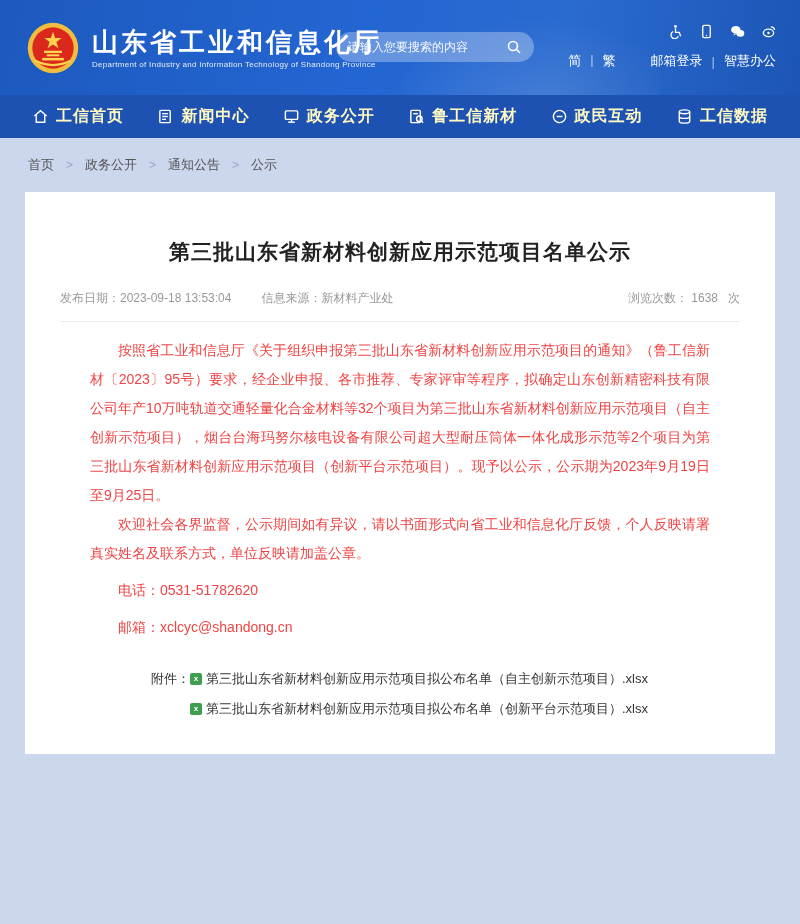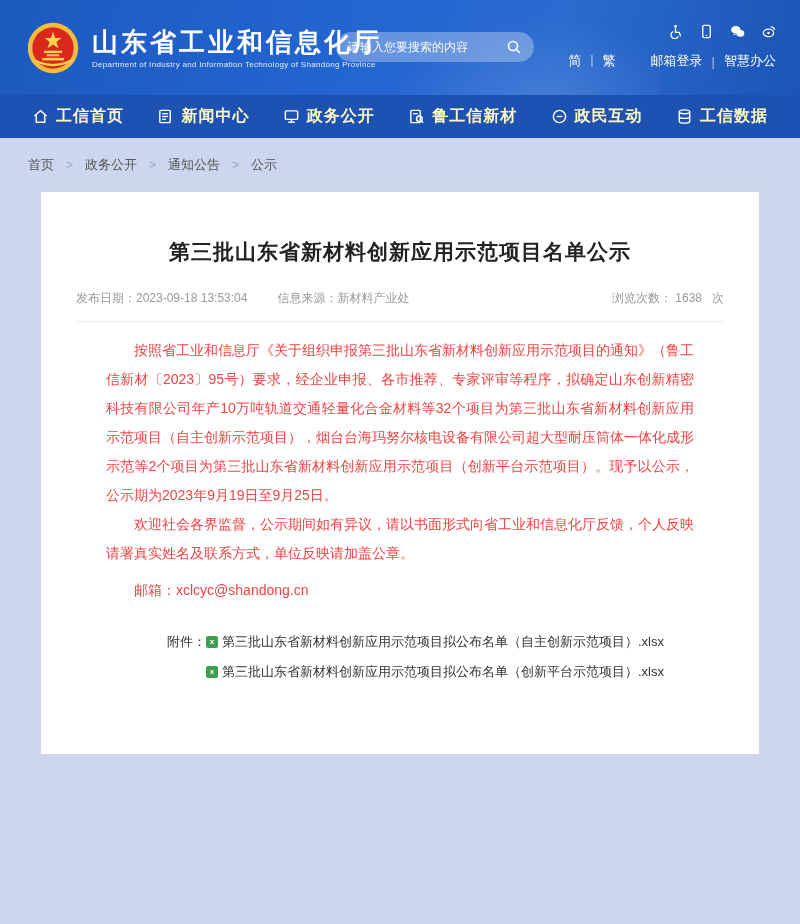--- a/index.html
+++ b/index.html
@@ -59,21 +59,21 @@
   .nav-item svg { width:17px; height:17px; display:block; }
   
   .breadcrumb {
     height:54px; display:flex; align-items:center; gap:12px;
     padding:16px 28px; font-size:13px; color:#555;
   }
   .crumb { cursor:pointer; }
   .crumb-sep { color:#9aa7c0; font-size:12px; }
   
   .card {
-    margin:0 41px; background:#fff; height:562px;
+    margin:0 25px; background:#fff; height:562px;
     padding:0 30px; position:relative; overflow:hidden;
   }
   .article-title {
     padding-top:46px; text-align:center;
     font-size:21px; font-weight:bold; color:#222; letter-spacing:1px;
   }
   .meta {
     margin:24px 5px 0; padding-bottom:14px;
     display:flex; align-items:center;
     font-size:12px; color:#999;
@@ -260,20 +260,21 @@
     <span class="meta-views">
       <span>浏览次数：</span>
       <span>1638</span>&nbsp;&nbsp;
       <span>次</span>
     </span>
   </div>
 
   <div class="article-body">
     <p>按照省工业和信息厅《关于组织申报第三批山东省新材料创新应用示范项目的通知》（鲁工信新材〔2023〕95号）要求，经企业申报、各市推荐、专家评审等程序，拟确定山东创新精密科技有限公司年产10万吨轨道交通轻量化合金材料等32个项目为第三批山东省新材料创新应用示范项目（自主创新示范项目），烟台台海玛努尔核电设备有限公司超大型耐压筒体一体化成形示范等2个项目为第三批山东省新材料创新应用示范项目（创新平台示范项目）。现予以公示，公示期为2023年9月19日至9月25日。</p>
     <p>欢迎社会各界监督，公示期间如有异议，请以书面形式向省工业和信息化厅反馈，个人反映请署真实姓名及联系方式，单位反映请加盖公章。</p>
+    <p class="contact-line">电话：0531-51782620</p>
     <p class="contact-line">邮箱：xclcyc@shandong.cn</p>
 
     <div class="attachments">
       <div class="attach-label">附件：</div>
       <div class="attach-list">
         <div class="attach-item">
           <span class="excel-icon">x</span>
           <span>第三批山东省新材料创新应用示范项目拟公布名单（自主创新示范项目）.xlsx</span>
         </div>
         <div class="attach-item">

